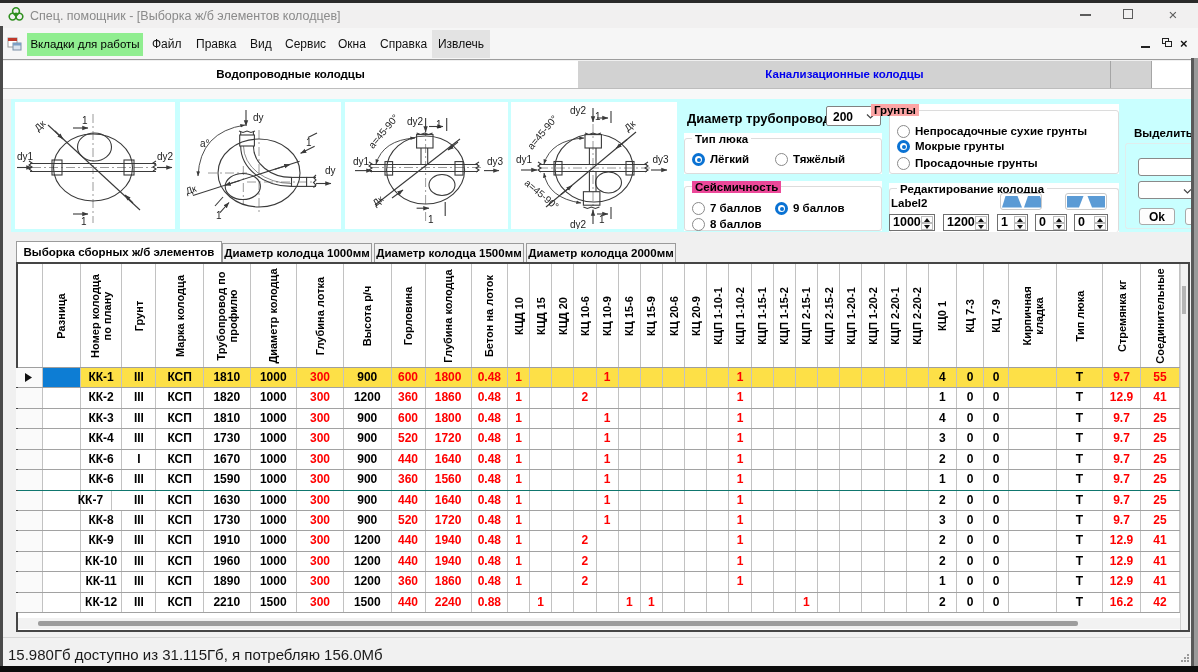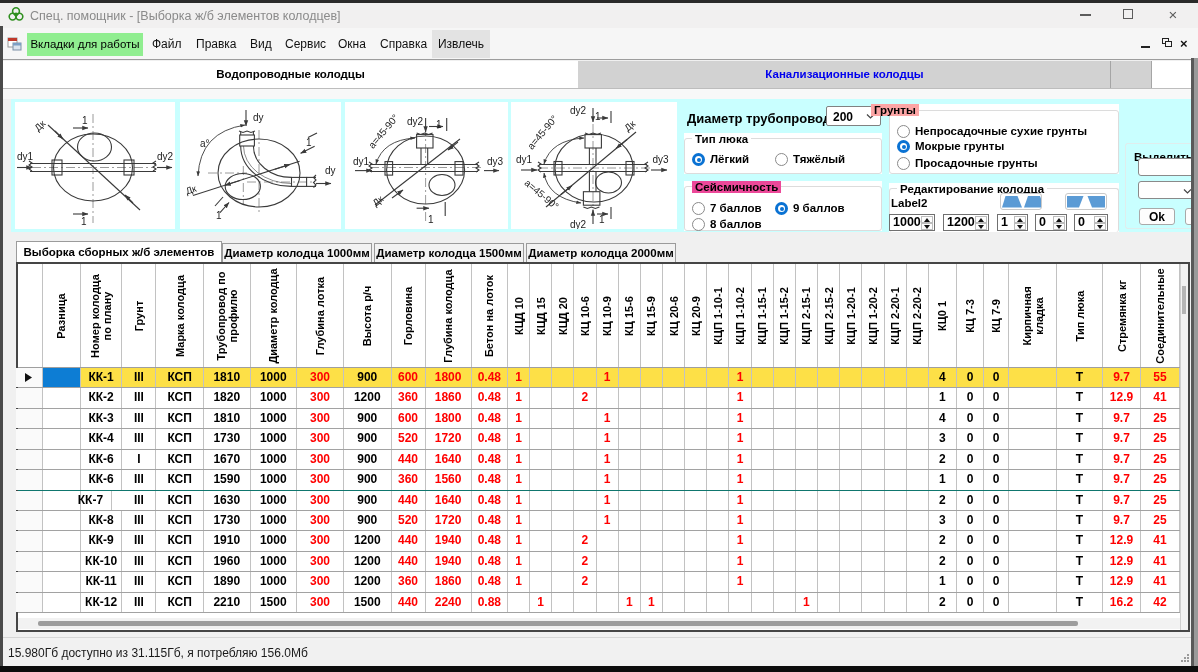--- a/index.html
+++ b/index.html
@@ -338,21 +338,21 @@
 <div class="spin" style="left:1063px;top:115px;width:34px;height:17px">
       <span class="v">0</span>
       <span class="spbtn" style="top:0.5px">
         <span class="tri-u"></span>
       </span>
       <span class="spbtn" style="top:8px">
         <span class="tri-d"></span>
       </span>
     </div>
 <div class="abs" style="left:1114px;top:44px;width:75px;height:86px;border:1px solid #e0eded;border-radius:3px;border-right:none"></div>
-<div class="gbt" style="left:1120px;top:52px;background:#c9ffff">Выделить</div>
+<div class="gbt" style="left:1120px;top:28px;background:#c9ffff">Выделить</div>
 <div class="abs" style="left:1127px;top:59px;width:60px;height:18px;background:#fff;border:1px solid #8a8a8a;border-radius:3px"></div>
 <div class="abs" style="left:1127px;top:82px;width:60px;height:18px;background:#fff;border:1px solid #8a8a8a;border-radius:3px">
       <svg style="position:absolute;left:44px;top:6px" width="9" height="7" viewBox="0 0 9 7">
         <path d="M1,1.5 L4.5,5 L8,1.5" stroke="#444" fill="none" stroke-width="1.2"></path>
       </svg>
     </div>
 <div class="abs b" style="left:1128px;top:109px;width:36px;height:17px;background:#fdfdfd;border:1px solid #a9a9a9;border-radius:3px;font-size:12px;text-align:center;line-height:16px">Ok</div>
 <div class="abs" style="left:1174px;top:109px;width:20px;height:17px;background:#fdfdfd;border:1px solid #a9a9a9;border-radius:3px"></div>
 </div>
 <div class="abs" style="left:16px;top:241px;width:206px;height:21px;background:#fff;border:1px solid #9b9b9b;border-bottom:none;z-index:3"></div>
@@ -958,21 +958,21 @@
 <div class="cell" style="left:1039.0px;width:46.00px">Т</div>
 <div class="cell red" style="left:1085.0px;width:38.00px">16.2</div>
 <div class="cell red" style="left:1123.0px;width:39.00px">42</div>
 </div>
 </div>
 <div class="abs" style="left:18px;top:618px;width:1162px;height:11px;background:#f2f2f2;z-index:3"></div>
 <div class="abs" style="left:38px;top:621px;width:1040px;height:5px;background:#9d9d9d;border-radius:2px;z-index:4"></div>
 <div class="abs" style="left:1180px;top:264.0px;width:8px;height:366.0px;background:#f2f2f2;border-left:1px solid #cfcfcf;z-index:3"></div>
 <div class="abs" style="left:1182px;top:286px;width:4px;height:28px;background:#b5b5b5;z-index:4"></div>
 <div class="abs" style="left:3px;top:637px;width:1192px;height:29px;background:#f1f1f1;border-top:1px solid #d6d6d6"></div>
-<div class="abs" style="left:8px;top:646px;font-size:12px;color:#1a1a1a">15.980Гб доступно из 31.115Гб, я потребляю 156.0Мб</div>
+<div class="abs" style="left:8px;top:646px;font-size:15px;color:#1a1a1a">15.980Гб доступно из 31.115Гб, я потребляю 156.0Мб</div>
 <svg class="abs" style="left:1180px;top:653px" width="10" height="10" viewBox="0 0 10 10">
     <g fill="#9a9a9a">
       <rect x="7" y="1" width="2" height="2"></rect>
       <rect x="4" y="4" width="2" height="2"></rect>
       <rect x="7" y="4" width="2" height="2"></rect>
       <rect x="1" y="7" width="2" height="2"></rect>
       <rect x="4" y="7" width="2" height="2"></rect>
       <rect x="7" y="7" width="2" height="2"></rect>
     </g>
   </svg>

